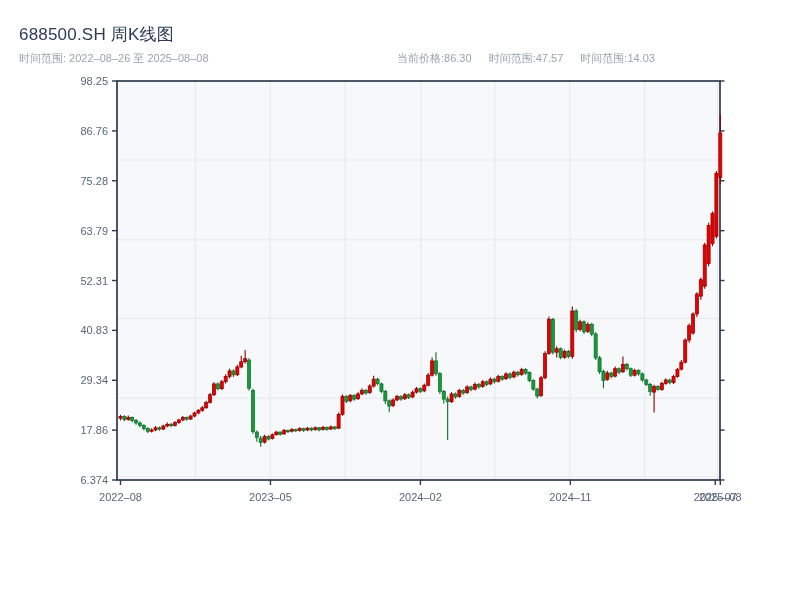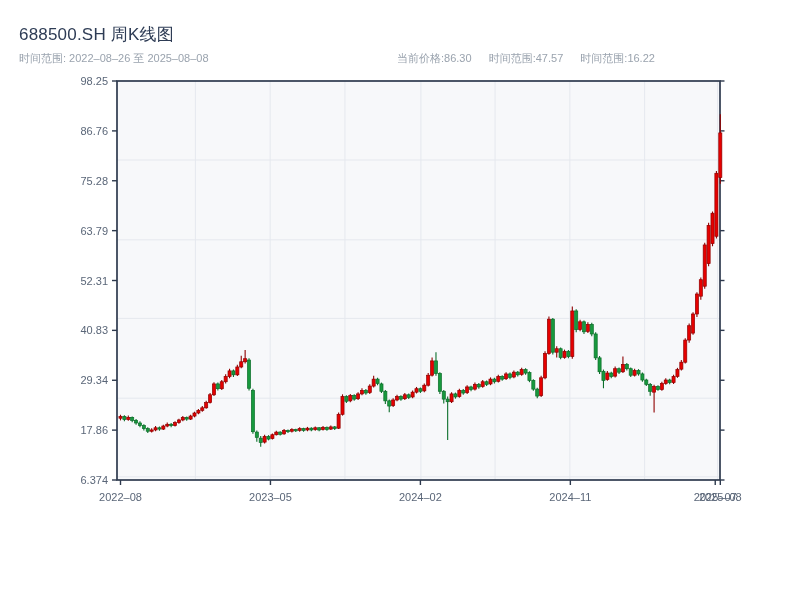--- a/index.html
+++ b/index.html
@@ -17,21 +17,21 @@
 </style>
 </head>
 <body>
 
 <div class="page">
   <div class="chart-title">688500.SH 周K线图</div>
   <div class="sub sub-left">时间范围: 2022–08–26 至 2025–08–08</div>
   <div class="sub sub-right">
     <span class="pair"><span>当前价格:</span><span class="v">86.30</span></span>
     <span class="pair"><span>时间范围:</span><span class="v">47.57</span></span>
-    <span class="pair"><span>时间范围:</span><span class="v">16.22</span></span>
+    <span class="pair"><span>时间范围:</span><span class="v">14.03</span></span>
   </div>
   <svg id="chart" width="800" height="540" viewBox="0 0 800 540">
       <rect x="117" y="81" width="603" height="399" fill="#f7f8fa"></rect>
       <line x1="117" y1="160.002" x2="720" y2="160.002" stroke="#e5e8ee" stroke-width="1"></line>
       <line x1="117" y1="239.80200000000002" x2="720" y2="239.80200000000002" stroke="#e5e8ee" stroke-width="1"></line>
       <line x1="117" y1="318.405" x2="720" y2="318.405" stroke="#e5e8ee" stroke-width="1"></line>
       <line x1="117" y1="398.20500000000004" x2="720" y2="398.20500000000004" stroke="#e5e8ee" stroke-width="1"></line>
       <line x1="117" y1="476.808" x2="720" y2="476.808" stroke="#e5e8ee" stroke-width="1"></line>
       <line x1="195.39" y1="81" x2="195.39" y2="480" stroke="#e5e8ee" stroke-width="1"></line>
       <line x1="270.16200000000003" y1="81" x2="270.16200000000003" y2="480" stroke="#e5e8ee" stroke-width="1"></line>

